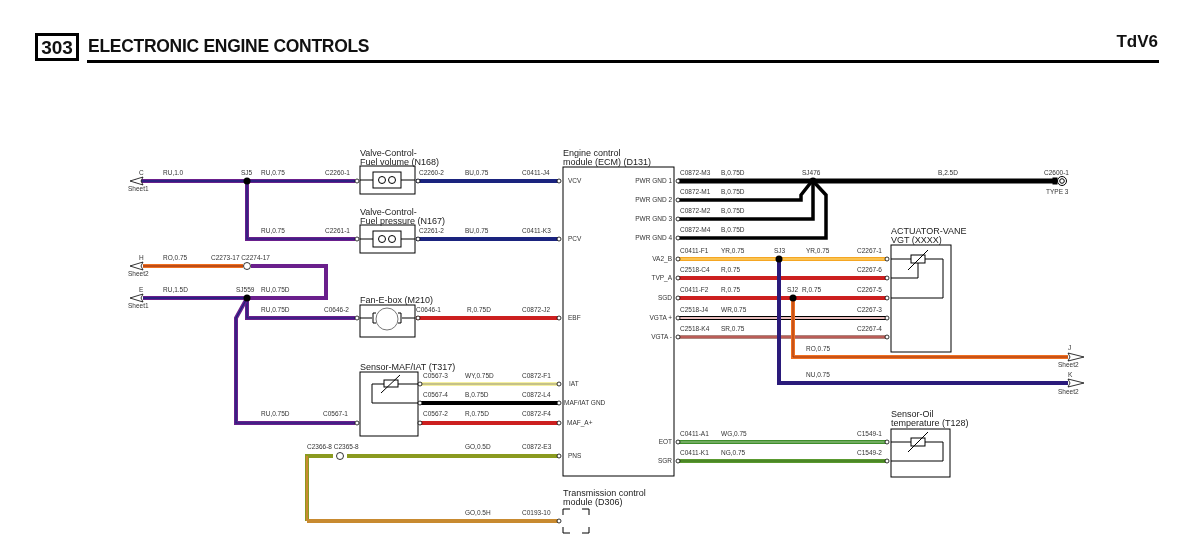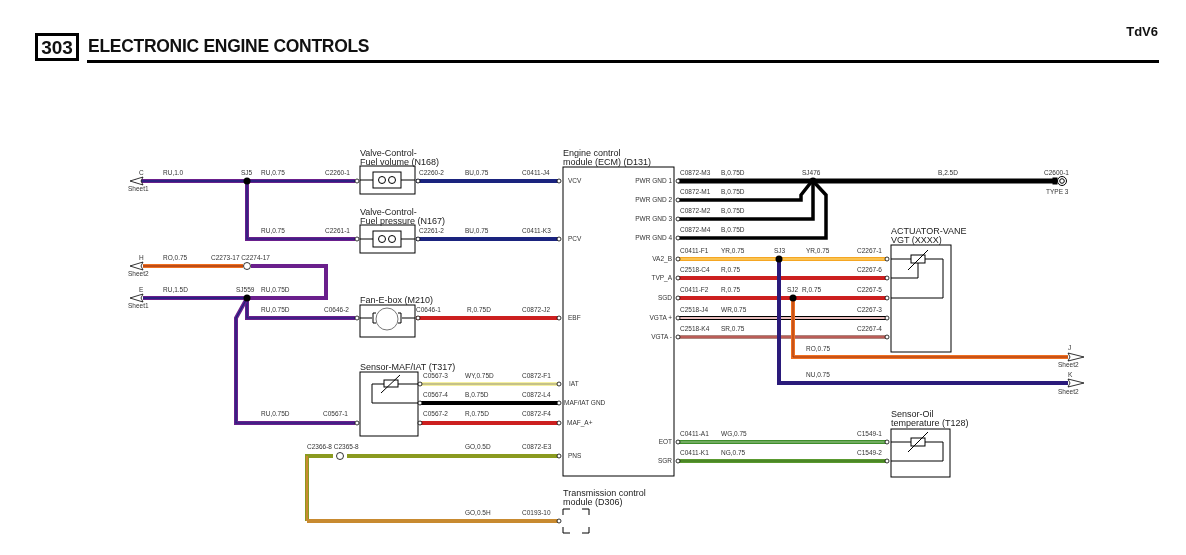--- a/index.html
+++ b/index.html
@@ -2,21 +2,21 @@
 <html><head>
 <meta charset="utf-8">
 <style>
   html, body { margin: 0; padding: 0; background: #ffffff; }
   body { width: 1186px; height: 555px; position: relative; overflow: hidden; font-family: "Liberation Sans", sans-serif; }
   .hdr-num { position: absolute; left: 35px; top: 33px; width: 44px; height: 28px; border: 3px solid #000; box-sizing: border-box;
              font-family: "Liberation Sans", sans-serif; font-weight: bold; font-size: 19px; line-height: 23px; text-align: center; color: #111; }
   .hdr-title { position: absolute; left: 88px; top: 35px; font-family: "Liberation Sans", sans-serif; font-weight: bold; font-size: 19px;
                letter-spacing: -0.3px; color: #111; transform: scaleX(0.92); transform-origin: left; }
   .hdr-rule { position: absolute; left: 87px; top: 60px; width: 1072px; height: 3px; background: #000; }
-  .hdr-right { position: absolute; right: 28px; top: 24px; font-family: "Liberation Sans", sans-serif; font-weight: bold; font-size: 13px; color: #111; }
+  .hdr-right { position: absolute; right: 28px; top: 32px; font-family: "Liberation Sans", sans-serif; font-weight: bold; font-size: 17px; color: #111; }
   svg#diagram { position: absolute; left: 0; top: 0; }
   svg text { font-family: "Liberation Sans", sans-serif; fill: #333; }
   .lbl { font-size: 6.5px; }
   .comp { font-size: 9px; fill: #222; }
   .pin { font-size: 6.5px; }
 </style>
 </head>
 <body>
 
 <div class="hdr-num">303</div>

